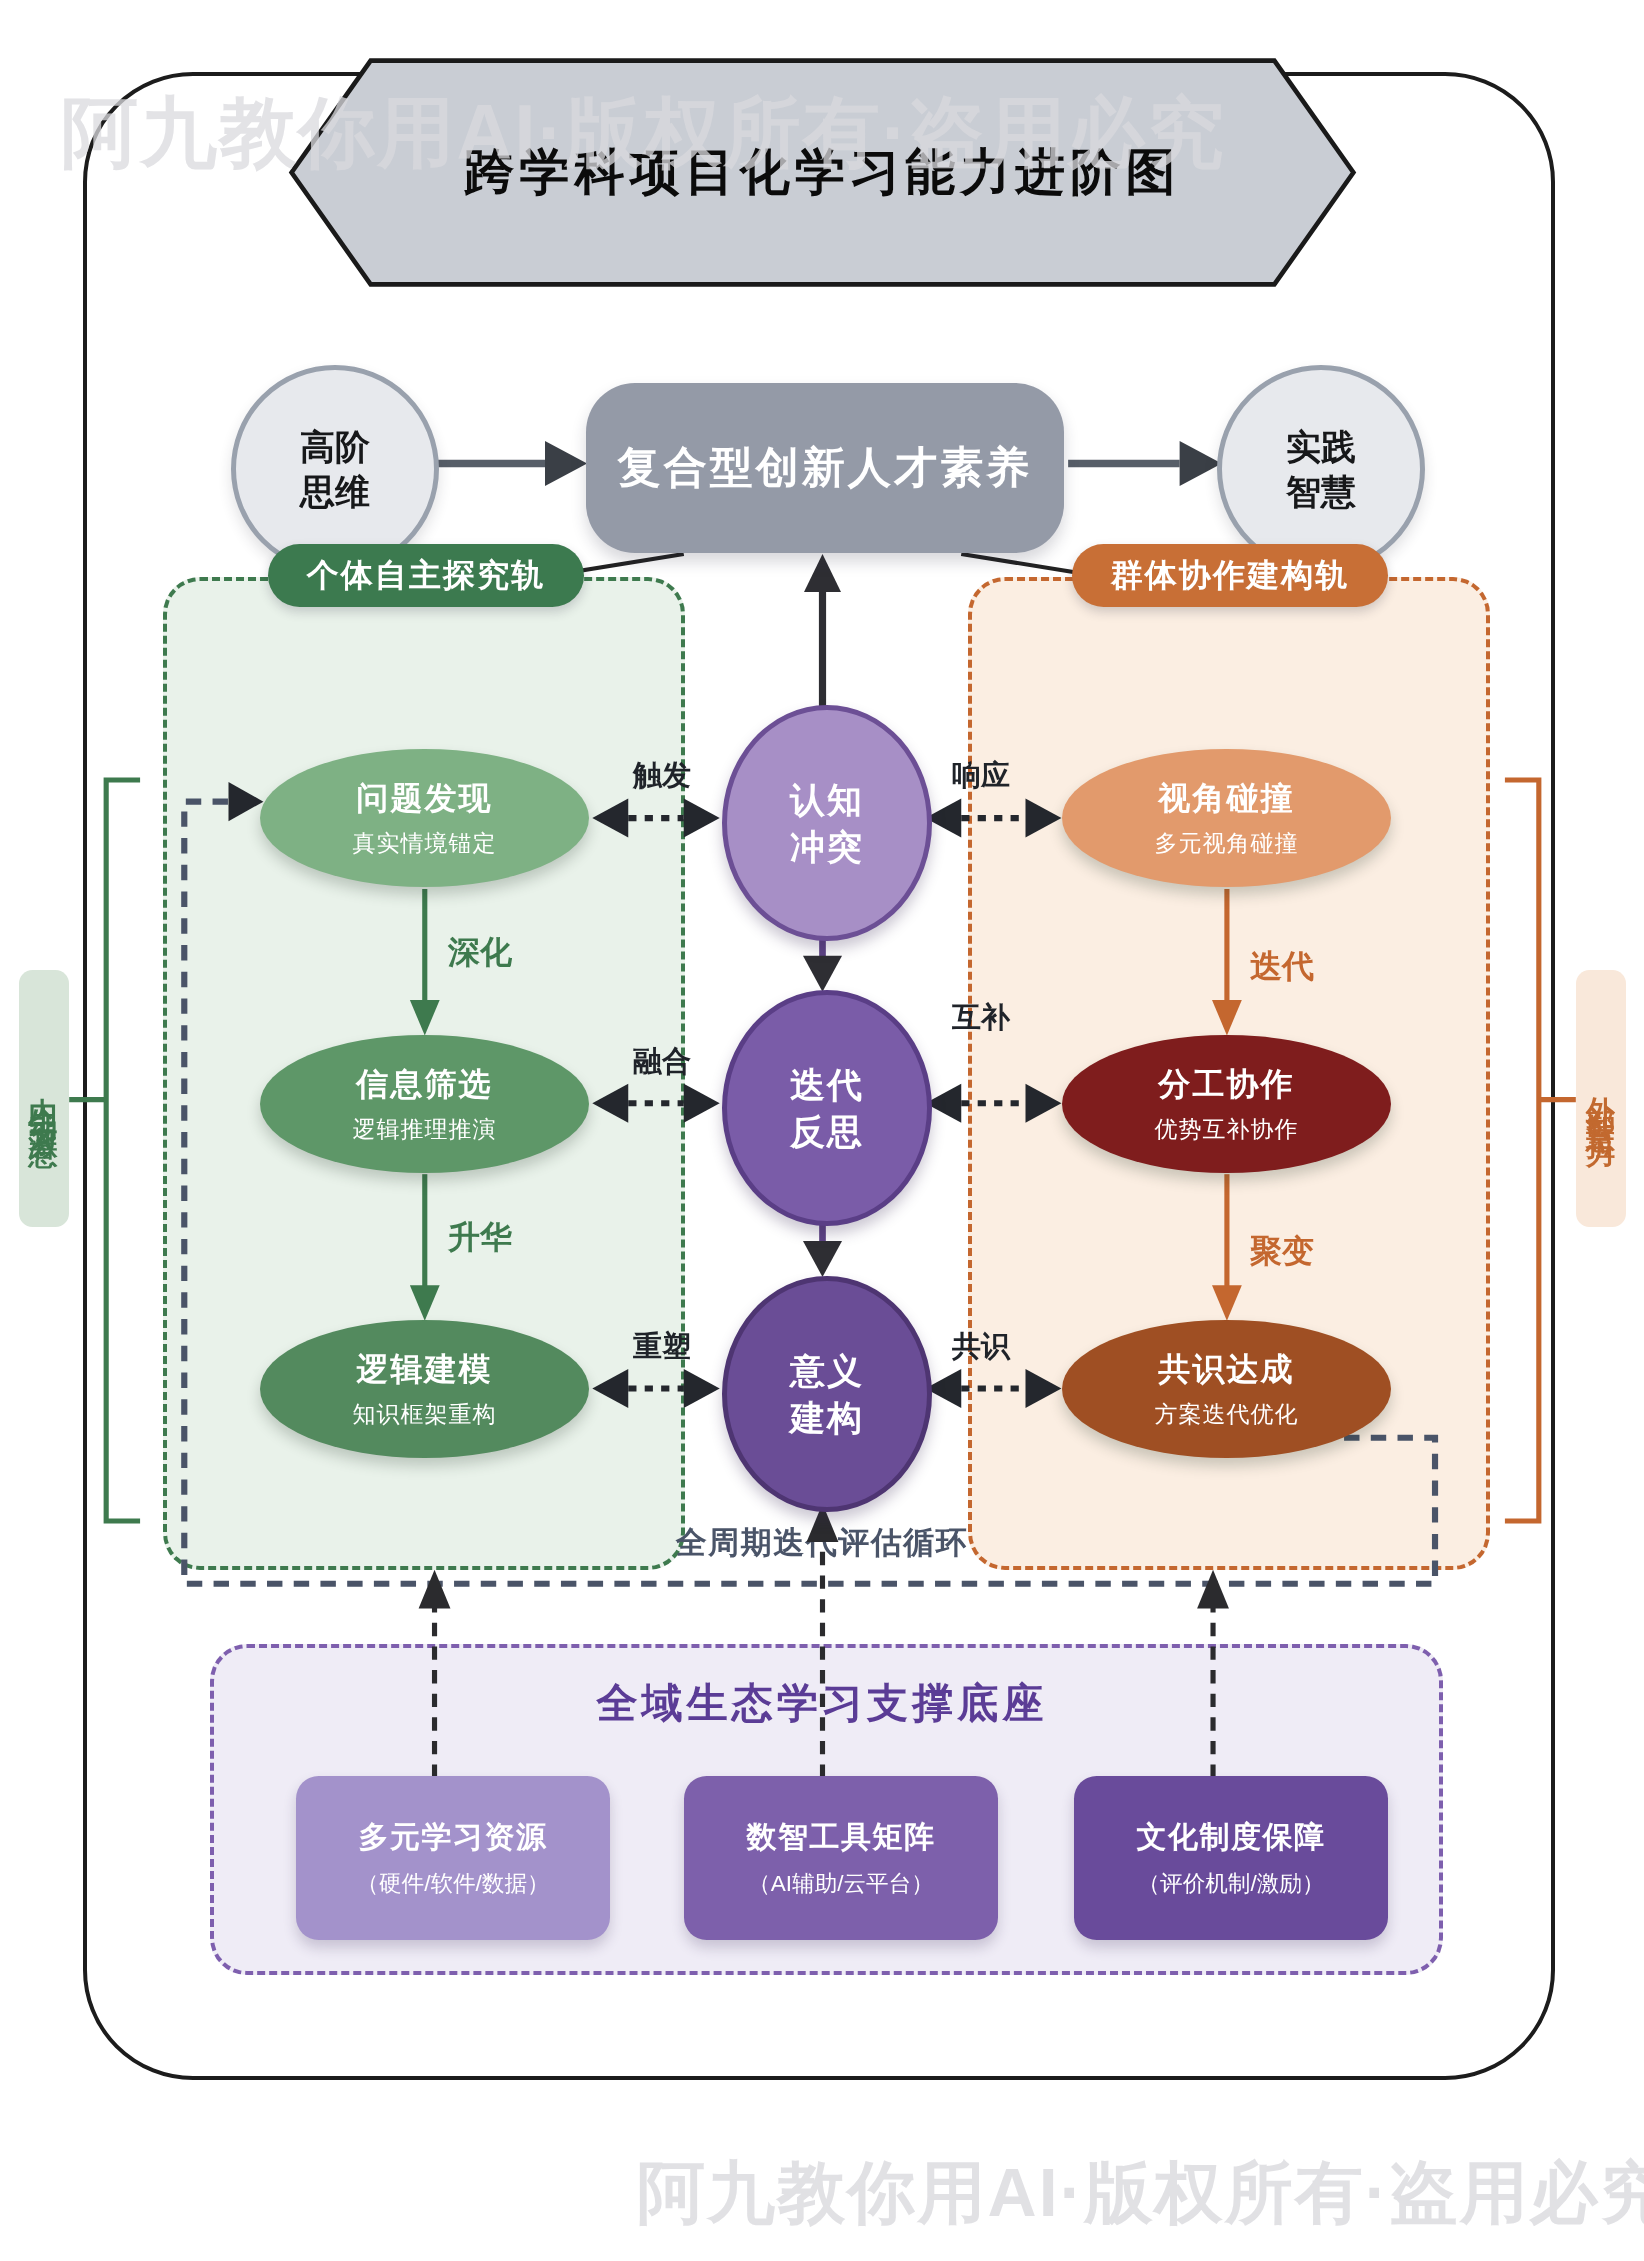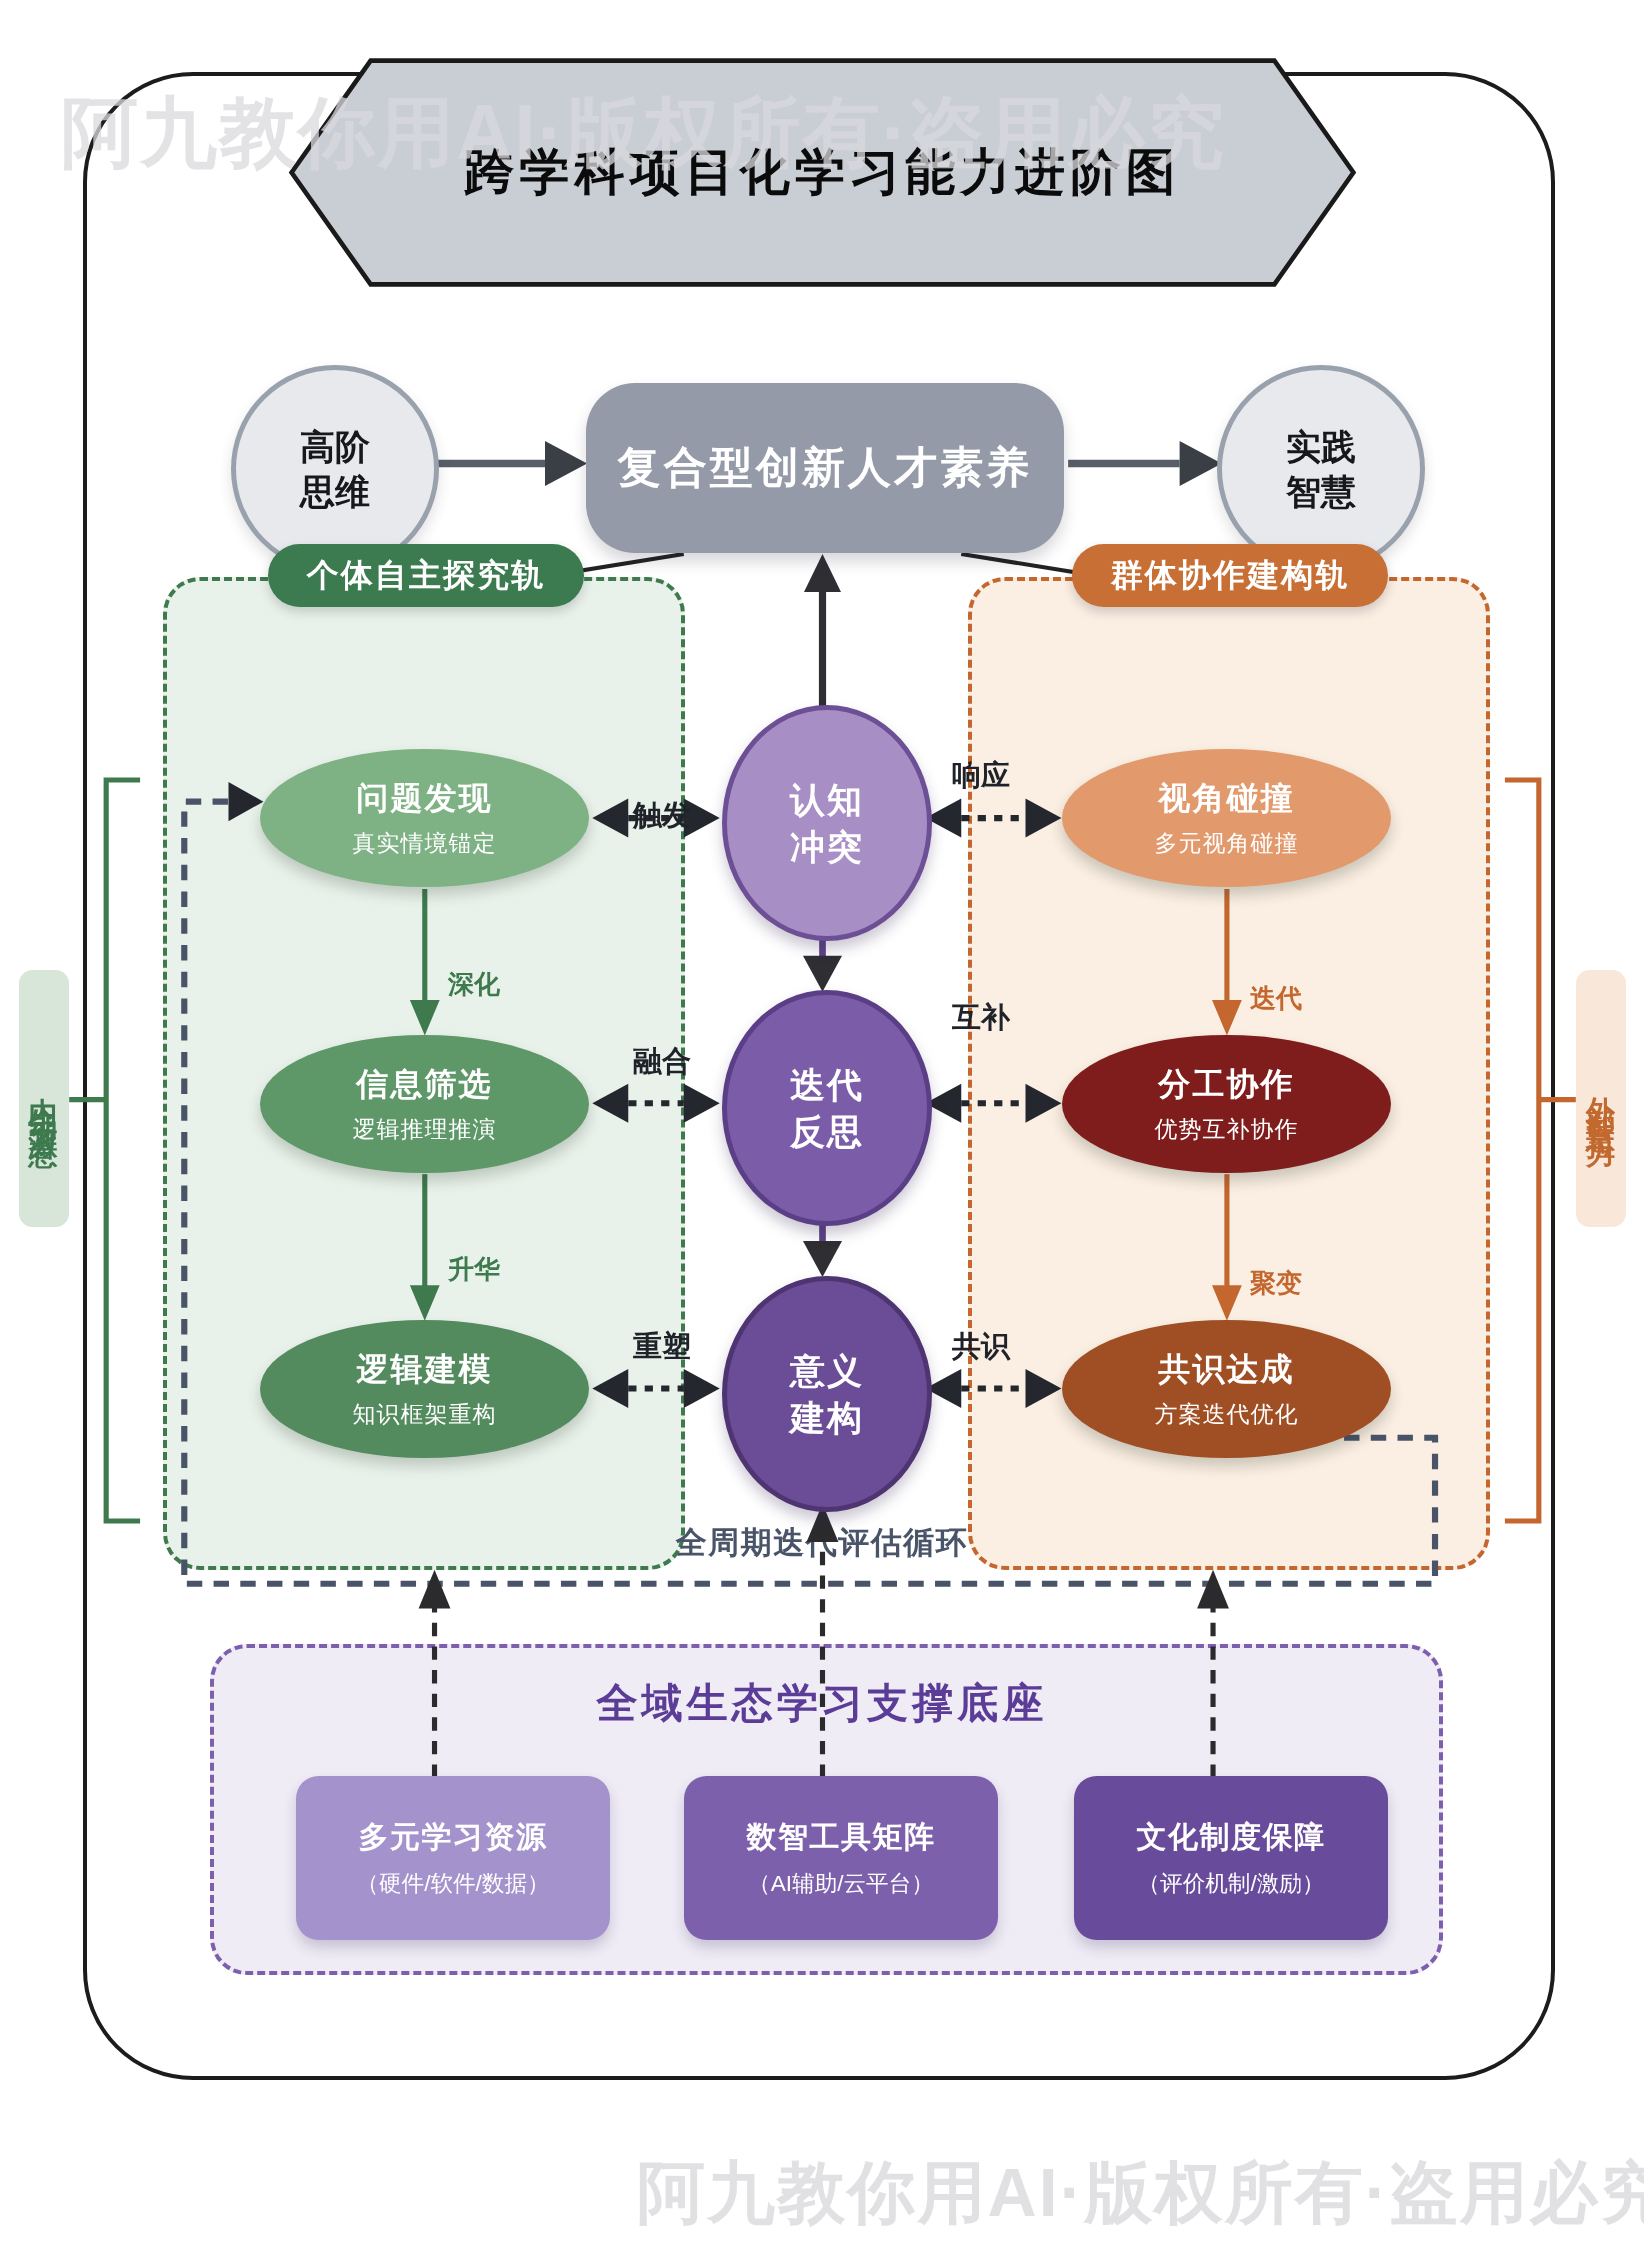--- a/index.html
+++ b/index.html
@@ -54,21 +54,21 @@
   
   .pnode{width:200px;height:226px;border-radius:50%;display:flex;flex-direction:column;
          align-items:center;justify-content:center;color:#fff;font-size:35px;font-weight:bold;
          line-height:1.35;z-index:3;letter-spacing:2.1px;box-shadow:0 8.2px 13.4px rgba(50,35,80,.25);}
   #p1{left:722px;top:705px;background:#a78fc6;border:5.7px solid #6c4f95;}
   #p2{left:722px;top:990px;background:#7a5ca8;border:5.7px solid #5a3e86;}
   #p3{left:722px;top:1276px;background:#6a4d96;border:5.7px solid #4e3572;}
   
   .conn-label{font-size:29px;font-weight:bold;color:#1f2329;transform:translateX(-50%);
               white-space:nowrap;z-index:3;}
-  .flow-label{font-size:26px;font-weight:bold;white-space:nowrap;z-index:3;margin-top:36px;}
+  .flow-label{font-size:32px;font-weight:bold;white-space:nowrap;z-index:3;}
   .flow-green{color:#3e7a4e;} .flow-orange{color:#c4672f;}
   
   .side-label{width:50px;height:257px;border-radius:13.4px;display:flex;align-items:center;
               justify-content:center;writing-mode:vertical-rl;text-orientation:upright;
               font-size:29px;font-weight:bold;letter-spacing:8.2px;z-index:3;}
   #side-left{left:18.5px;top:970px;background:#d8e5d9;color:#3e7a4e;}
   #side-right{left:1576px;top:970px;background:#f9e8da;color:#c2692f;}
   
   #loop-label{left:822px;top:1522px;transform:translateX(-50%);font-size:31px;
               font-weight:bold;color:#4a5468;white-space:nowrap;z-index:1;letter-spacing:1.5px;}
@@ -258,21 +258,21 @@
 </div>
 <div class="abs pnode" id="p2">
   <span>迭代</span>
   <span>反思</span>
 </div>
 <div class="abs pnode" id="p3">
   <span>意义</span>
   <span>建构</span>
 </div>
 
-<div class="abs conn-label" style="left:662px;top:756px;margin-top:40px;">触发</div>
+<div class="abs conn-label" style="left:662px;top:756px;">触发</div>
 <div class="abs conn-label" style="left:981px;top:756px;">响应</div>
 <div class="abs conn-label" style="left:662px;top:1042px;">融合</div>
 <div class="abs conn-label" style="left:981px;top:998px;">互补</div>
 <div class="abs conn-label" style="left:662px;top:1327px;">重塑</div>
 <div class="abs conn-label" style="left:981px;top:1327px;">共识</div>
 
 <div class="abs flow-label flow-green" style="left:448px;top:931px;">深化</div>
 <div class="abs flow-label flow-green" style="left:448px;top:1216px;">升华</div>
 <div class="abs flow-label flow-orange" style="left:1250px;top:945px;">迭代</div>
 <div class="abs flow-label flow-orange" style="left:1250px;top:1230px;">聚变</div>

